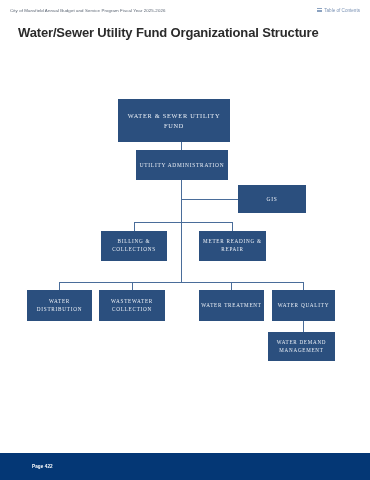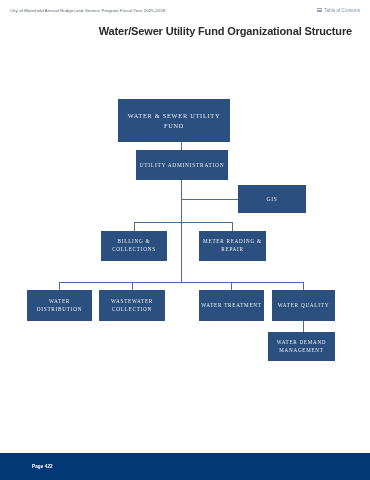--- a/index.html
+++ b/index.html
@@ -58,22 +58,22 @@
   .toc-icon i:nth-child(1) { top: 0; }
   .toc-icon i:nth-child(2) { top: 1.85px; }
   .toc-icon i:nth-child(3) { top: 3.7px; }
 
   
   .page-title {
     position: absolute;
     top: 24px;
     left: 18px;
     width: 334px;
-    text-align: right;
-    font-size: 11px;
+    text-align: left;
+    font-size: 13px;
     font-weight: bold;
     color: #2b2b2b;
     line-height: 1.32;
     letter-spacing: -0.15px;
   }
 
   
   .org-chart {
     position: absolute;
     top: 0; left: 0;

